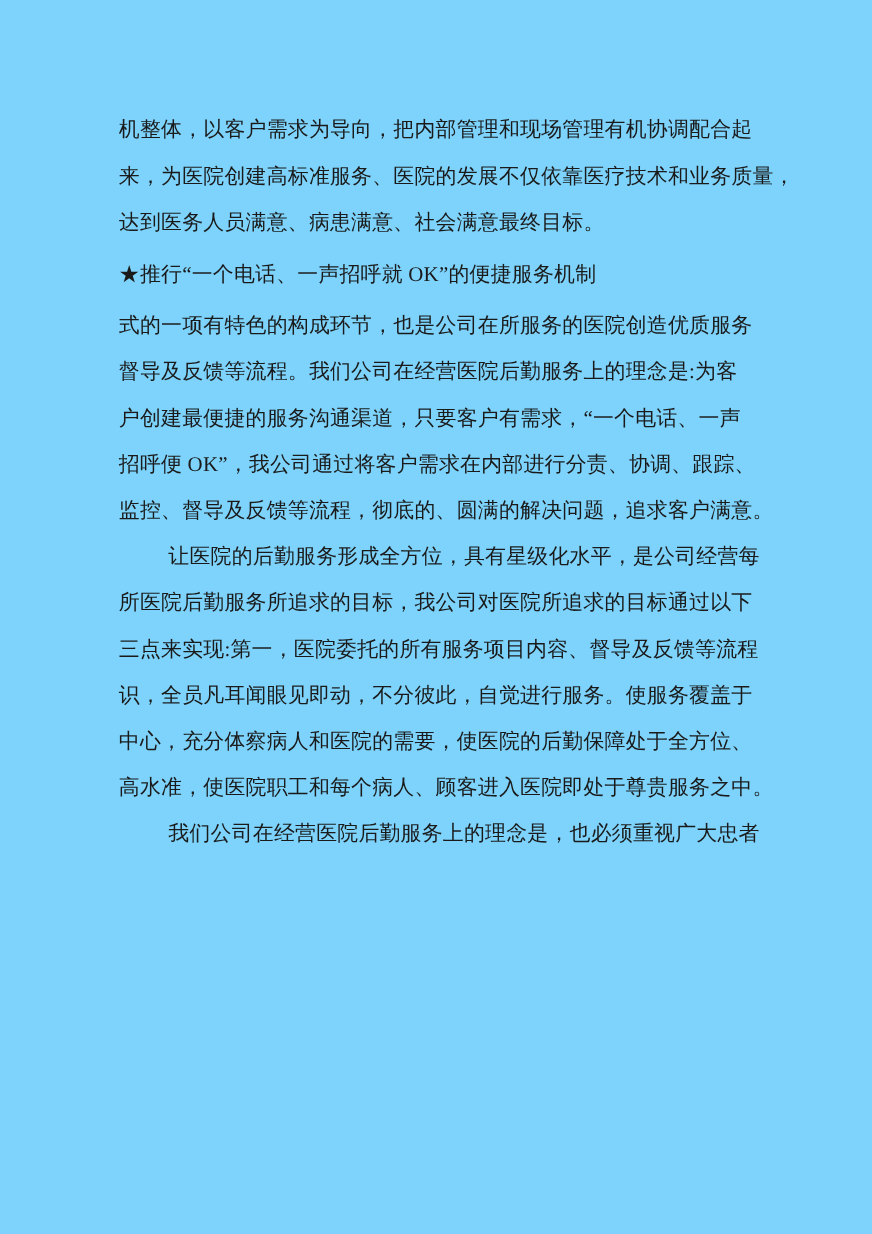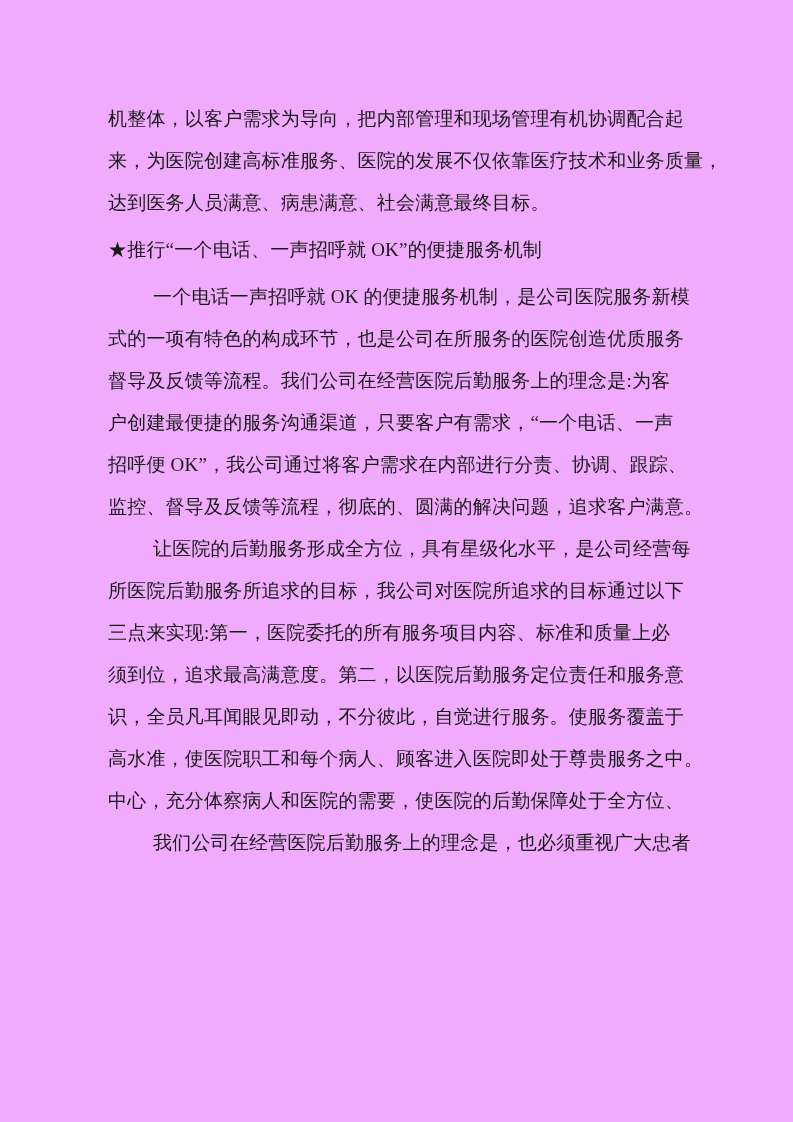--- a/index.html
+++ b/index.html
@@ -4,21 +4,21 @@
 <style>
   html, body {
     margin: 0;
     padding: 0;
     background: #ffffff;
   }
   .page {
     position: relative;
     width: 793px;
     height: 1122px;
-    background: #f0abfc;
+    background: #7dd3fc;
     overflow: hidden;
     font-family: "Liberation Serif", "DejaVu Serif", serif;
     color: #1a1a1a;
   }
   .content {
     position: absolute;
     left: 108px;
     top: 98px;
     width: 592px;
     font-size: 19px;
@@ -42,33 +42,31 @@
   <div class="content">
       <div class="block paragraph">
         <div class="line">机整体，以客户需求为导向，把内部管理和现场管理有机协调配合起</div>
         <div class="line">来，为医院创建高标准服务、医院的发展不仅依靠医疗技术和业务质量，</div>
         <div class="line">达到医务人员满意、病患满意、社会满意最终目标。</div>
       </div>
       <div class="block heading">
         <div class="line">★推行“一个电话、一声招呼就 OK”的便捷服务机制</div>
       </div>
       <div class="block paragraph">
-        <div class="line indent">一个电话一声招呼就 OK 的便捷服务机制，是公司医院服务新模</div>
         <div class="line">式的一项有特色的构成环节，也是公司在所服务的医院创造优质服务</div>
         <div class="line">督导及反馈等流程。我们公司在经营医院后勤服务上的理念是:为客</div>
         <div class="line">户创建最便捷的服务沟通渠道，只要客户有需求，“一个电话、一声</div>
         <div class="line">招呼便 OK”，我公司通过将客户需求在内部进行分责、协调、跟踪、</div>
         <div class="line">监控、督导及反馈等流程，彻底的、圆满的解决问题，追求客户满意。</div>
       </div>
       <div class="block paragraph">
         <div class="line indent">让医院的后勤服务形成全方位，具有星级化水平，是公司经营每</div>
         <div class="line">所医院后勤服务所追求的目标，我公司对医院所追求的目标通过以下</div>
-        <div class="line">三点来实现:第一，医院委托的所有服务项目内容、标准和质量上必</div>
-        <div class="line">须到位，追求最高满意度。第二，以医院后勤服务定位责任和服务意</div>
+        <div class="line">三点来实现:第一，医院委托的所有服务项目内容、督导及反馈等流程</div>
         <div class="line">识，全员凡耳闻眼见即动，不分彼此，自觉进行服务。使服务覆盖于</div>
+        <div class="line">中心，充分体察病人和医院的需要，使医院的后勤保障处于全方位、</div>
         <div class="line">高水准，使医院职工和每个病人、顾客进入医院即处于尊贵服务之中。</div>
-        <div class="line">中心，充分体察病人和医院的需要，使医院的后勤保障处于全方位、</div>
       </div>
       <div class="block paragraph">
         <div class="line indent">我们公司在经营医院后勤服务上的理念是，也必须重视广大忠者</div>
       </div>
     </div>
 </div>
 
 </body></html>

